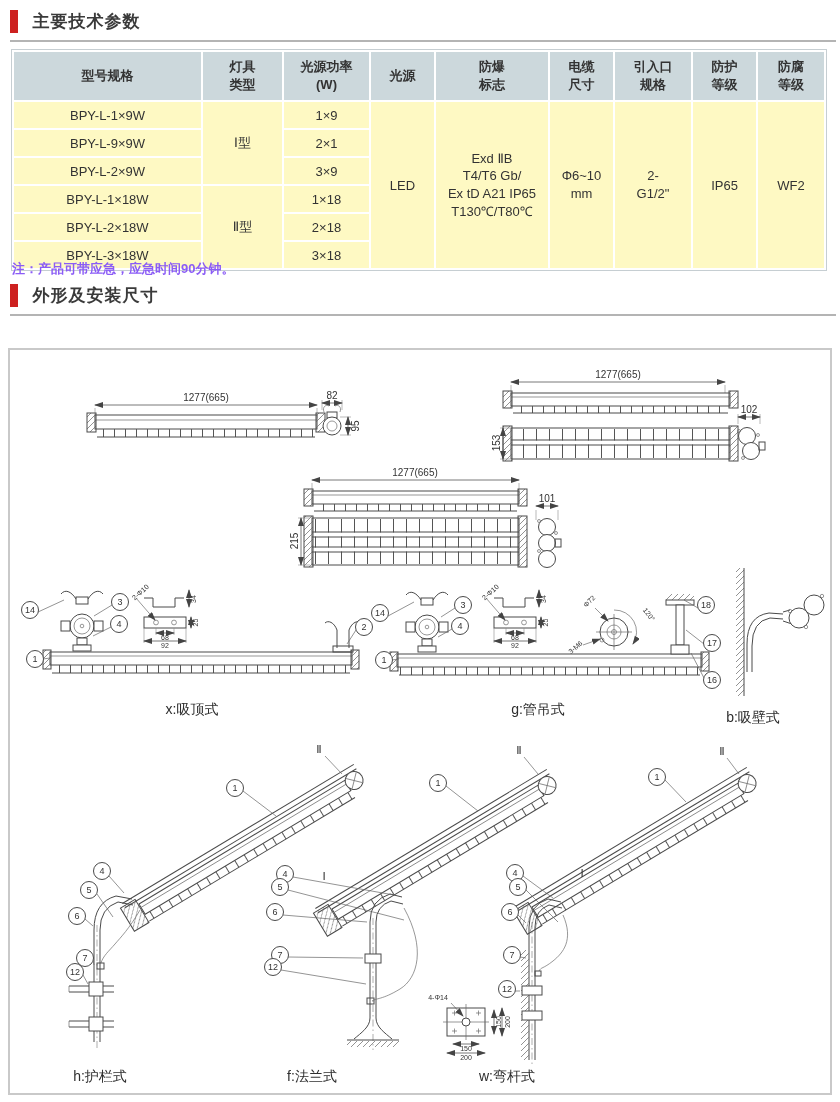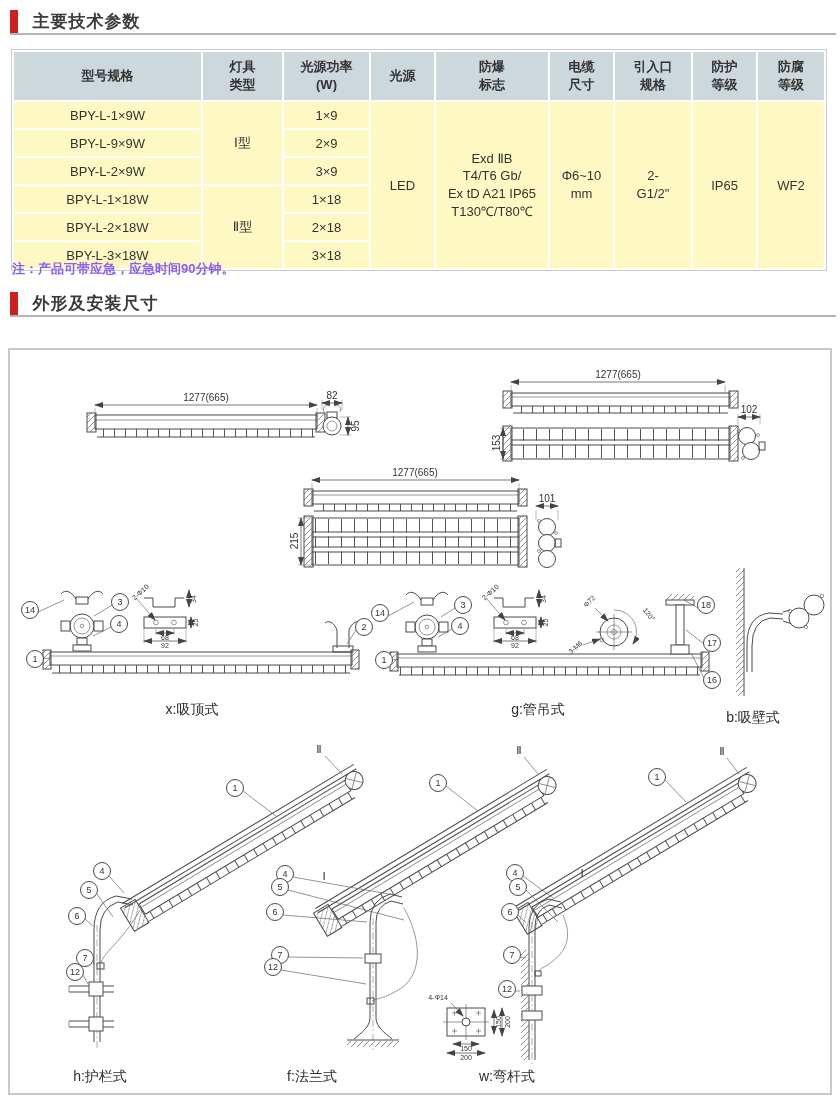--- a/index.html
+++ b/index.html
@@ -1,17 +1,17 @@
 <!DOCTYPE html>
 <html><head>
 <meta charset="utf-8">
 <style>
   html,body{margin:0;padding:0;background:#fff;font-family:"Liberation Sans",sans-serif;}
   .page{position:relative;width:840px;height:1102px;background:#fff;overflow:hidden;}
-  .sechead{position:absolute;left:10px;width:826px;border-bottom:2px solid #b4b4b4;}
+  .sechead{position:absolute;left:10px;width:826px;border-bottom:2px solid #b4b4b4;padding-bottom:7px;}
   .sechead .bar{display:inline-block;width:8px;height:23px;background:#cd2120;vertical-align:middle;margin-right:10px;}
   .sechead h2{display:inline-block;margin:0;font-size:17px;font-weight:700;color:#3a3a3a;vertical-align:middle;letter-spacing:1px;}
   table.spec{position:absolute;left:12px;top:50px;width:812px;border-collapse:collapse;table-layout:fixed;
              background:#fef9c3;outline:1px solid #c6ced2;}
   table.spec th{background:#ccd8dc;height:48px;font-size:13px;font-weight:600;color:#333;}
   table.spec td{height:26px;font-size:13px;color:#333;margin-top:40px;}
   table.spec th,table.spec td{border:2px solid #fff;text-align:center;vertical-align:middle;padding:0 2px;}
   .pre{white-space:pre-line;line-height:1.35;}
   .note{position:absolute;left:12px;top:260px;margin:0;font-size:13px;font-weight:700;color:#8b5cf6;}
   .drawbox{position:absolute;left:8px;top:348px;width:820px;height:743px;border:2px solid #c9c9c9;background:#fff;}
@@ -82,21 +82,21 @@
 T130℃/T80℃</td>
       <td rowspan="6" class="pre">Φ6~10
 mm</td>
       <td rowspan="6" class="pre">2-
 G1/2"</td>
       <td rowspan="6">IP65</td>
       <td rowspan="6">WF2</td>
     </tr>
     <tr>
       <td>BPY-L-9×9W</td>
-      <td>2×9</td>
+      <td>2×1</td>
     </tr>
     <tr>
       <td>BPY-L-2×9W</td>
       <td>3×9</td>
     </tr>
     <tr>
       <td>BPY-L-1×18W</td>
       <td rowspan="3">Ⅱ型</td>
       <td>1×18</td>
     </tr>
@@ -106,21 +106,21 @@
     </tr>
     <tr>
       <td>BPY-L-3×18W</td>
       <td>3×18</td>
     </tr>
   </tbody>
     </table>
 
   <p class="note">注：产品可带应急，应急时间90分钟。</p>
 
-  <div class="sechead" style="top:292px">
+  <div class="sechead" style="top:284px">
     <span class="bar"></span>
     <h2>外形及安装尺寸</h2>
   </div>
 
   <div class="drawbox">
   <svg viewBox="0 0 820 743" width="820" height="743" xmlns="http://www.w3.org/2000/svg">
     <defs>
       <marker id="ar" markerWidth="9" markerHeight="8" refX="8" refY="3" orient="auto-start-reverse" markerUnits="userSpaceOnUse">
         <path d="M0,0 L9,3 L0,6 z" fill="#444"></path>
       </marker>

